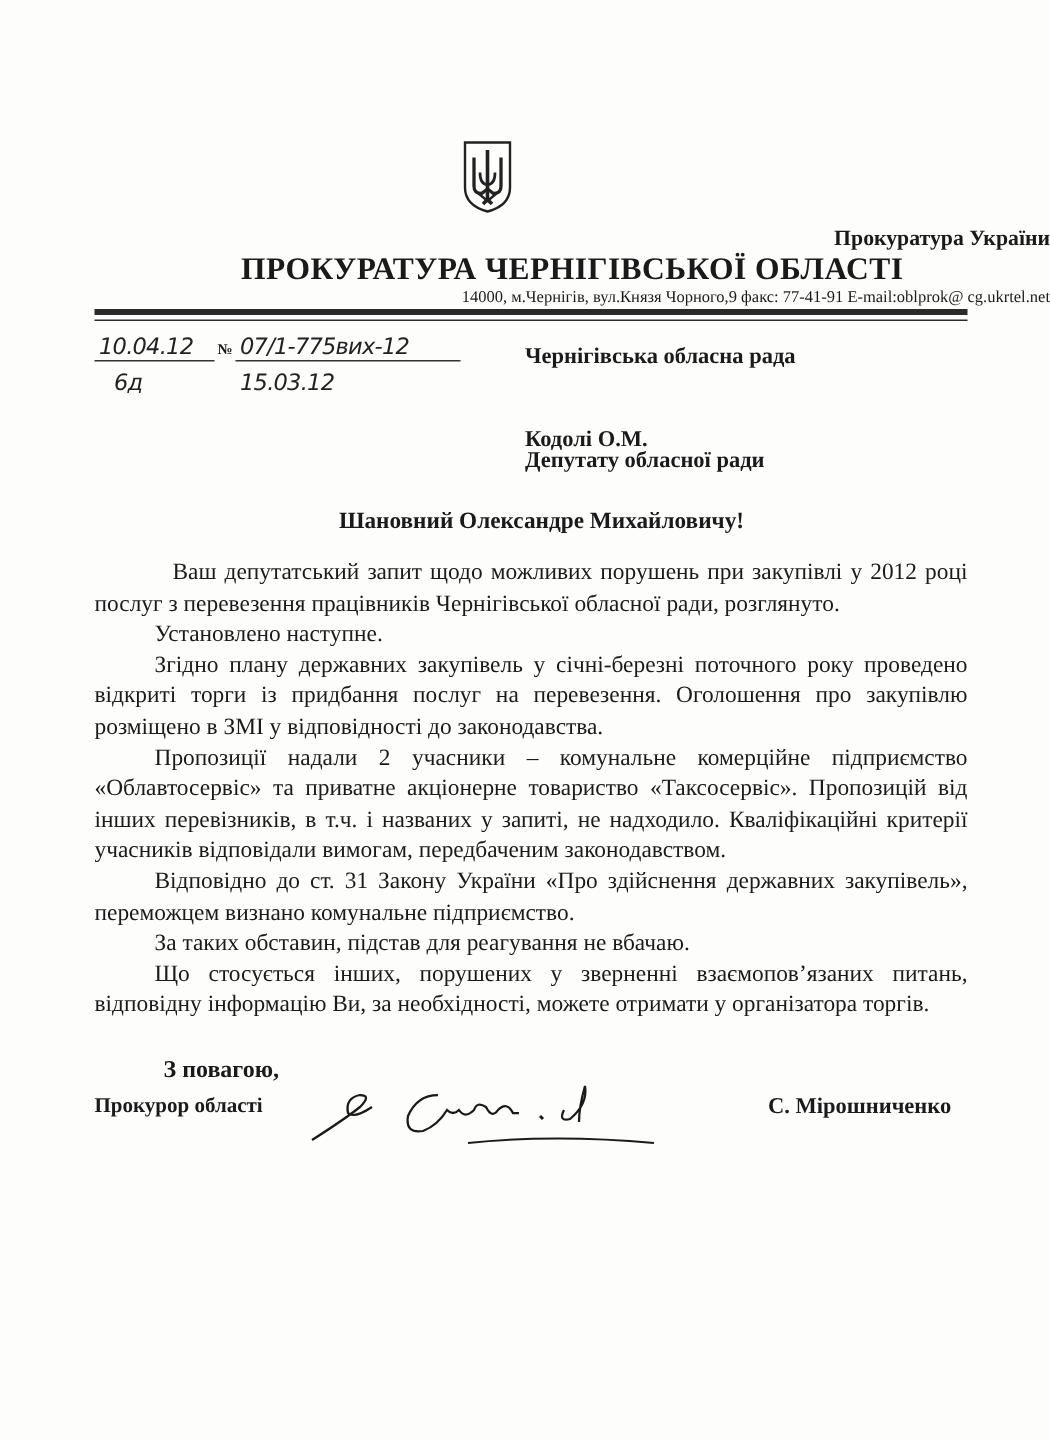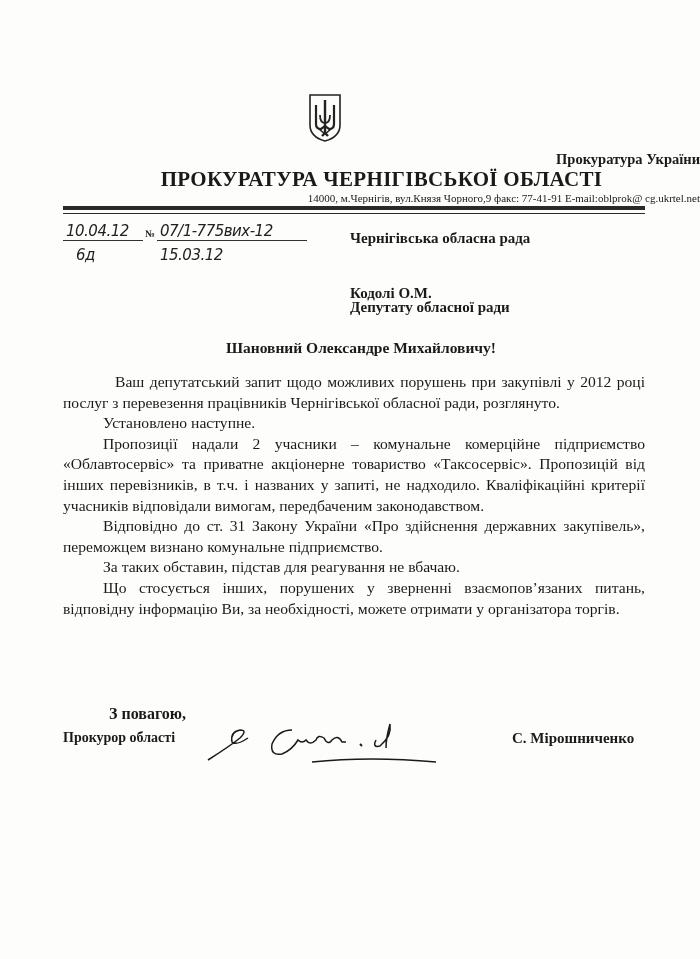--- a/index.html
+++ b/index.html
@@ -68,20 +68,21 @@
 
 <div class="abs addr addr1">Чернігівська обласна рада</div>
 <div class="abs addr addr2">Депутату обласної ради</div>
 <div class="abs addr addr3">Кодолі О.М.</div>
 
 <div class="abs salutation">Шановний Олександре Михайловичу!</div>
 
 <div class="abs body-text">
   <p class="i1">Ваш депутатський запит щодо можливих порушень при закупівлі у 2012 році послуг з перевезення працівників Чернігівської обласної ради, розглянуто.</p>
   <p>Установлено наступне.</p>
+  <p>Згідно плану державних закупівель у січні-березні поточного року проведено відкриті торги із придбання послуг на перевезення. Оголошення про закупівлю розміщено в ЗМІ у відповідності до законодавства.</p>
   <p>Пропозиції надали 2 учасники – комунальне комерційне підприємство «Облавтосервіс» та приватне акціонерне товариство «Таксосервіс». Пропозицій від інших перевізників, в т.ч. і названих у запиті, не надходило. Кваліфікаційні критерії учасників відповідали вимогам, передбаченим законодавством.</p>
   <p>Відповідно до ст. 31 Закону України «Про здійснення державних закупівель», переможцем визнано комунальне підприємство.</p>
   <p>За таких обставин, підстав для реагування не вбачаю.</p>
   <p>Що стосується інших, порушених у зверненні взаємопов’язаних питань, відповідну інформацію Ви, за необхідності, можете отримати у організатора торгів.</p>
 </div>
 
 <div class="abs regards">З повагою,</div>
 <div class="abs role">Прокурор області</div>
 <div class="abs signature">
   <svg width="250" height="56" viewBox="0 0 250 56">

